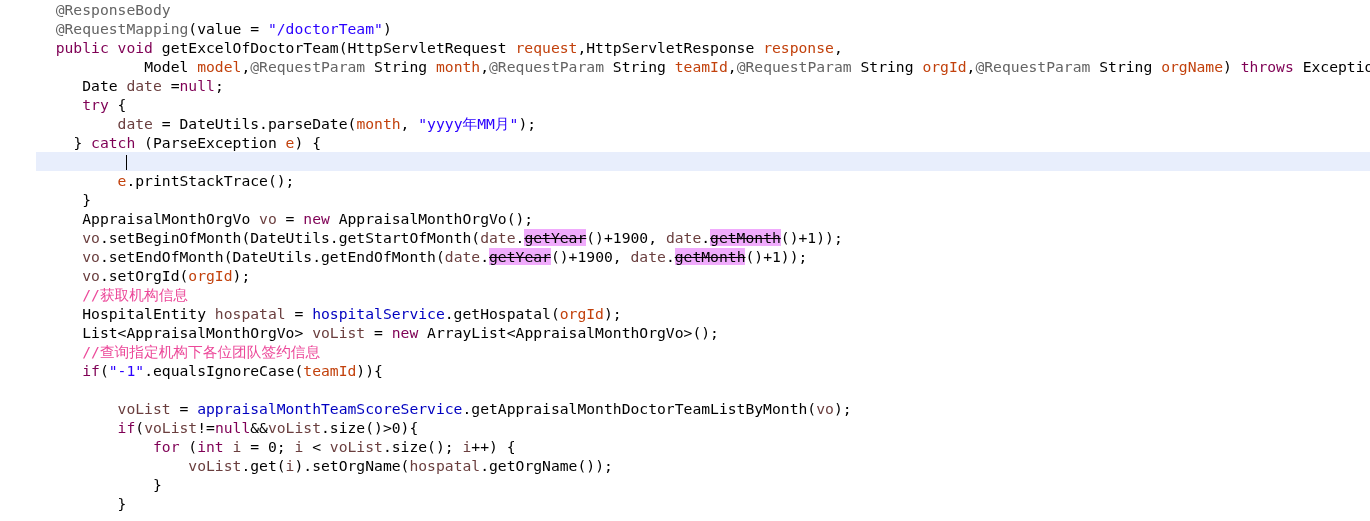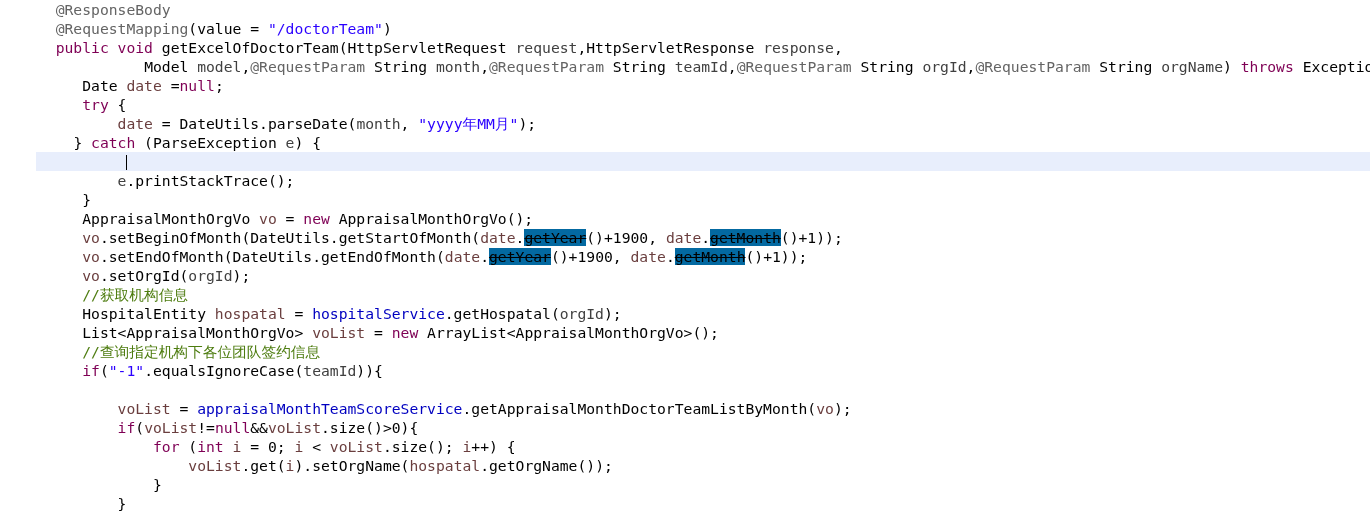--- a/index.html
+++ b/index.html
@@ -36,28 +36,28 @@
 
   
   .line.caret-line {
     background: #e8eefc;
   }
 
   
   .kw      { color: #7f0055; font-weight: normal; }   
   .str     { color: #2a00ff; }                      
   .anno    { color: #646464; }                      
-  .cmt     { color: #4d7c0f; }                      
+  .cmt     { color: #ec4899; }                      
   .field   { color: #0000c0; margin-top: 8px; }                      
-  .param   { color: #404040; }                      
+  .param   { color: #c2410c; }                      
   .local   { color: #6a3e3e; }                      
   .stat    { }                  
   .dep     {                                        
     text-decoration: line-through;
-    background: #0369a1;
+    background: #f0abfc;
     margin-top: 48px;
   }
   .plain   { color: #000000; }
 
   
   .caret {
     display: inline-block;
     width: 0;
     height: 15px;
     border-left: 1.5px solid #000000;

